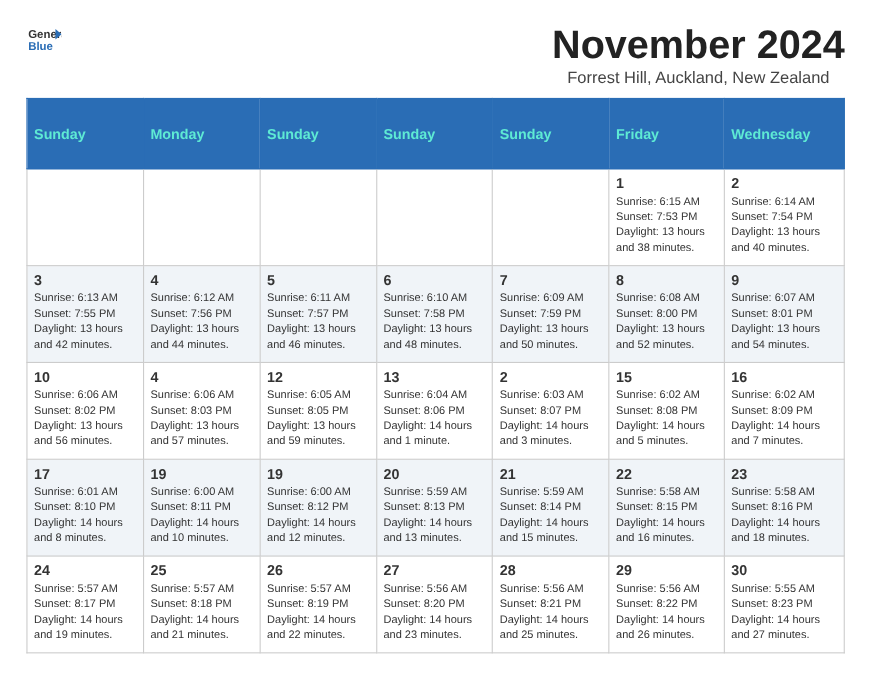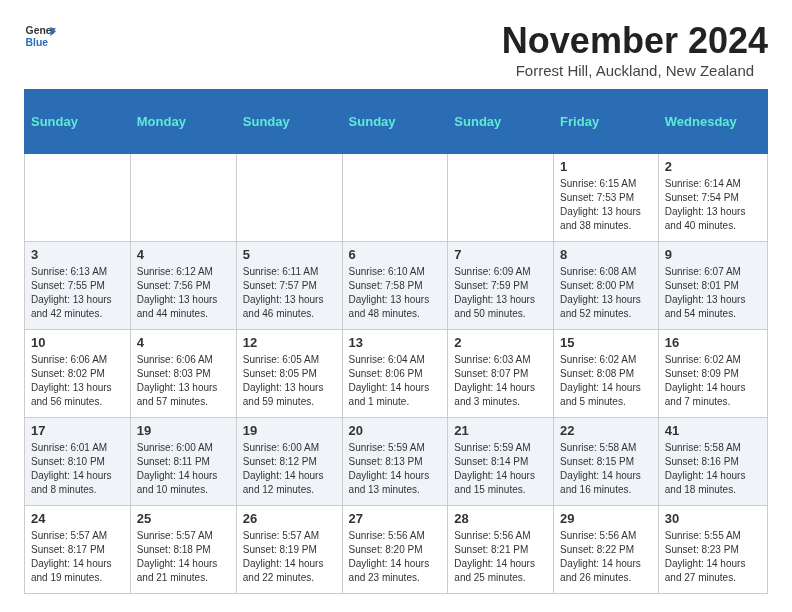--- a/index.html
+++ b/index.html
@@ -216,21 +216,21 @@
         </td>
         <td>
           <span class="day-number">21</span>
           <div class="day-info">Sunrise: 5:59 AM<br>Sunset: 8:14 PM<br>Daylight: 14 hours<br>and 15 minutes.</div>
         </td>
         <td>
           <span class="day-number">22</span>
           <div class="day-info">Sunrise: 5:58 AM<br>Sunset: 8:15 PM<br>Daylight: 14 hours<br>and 16 minutes.</div>
         </td>
         <td>
-          <span class="day-number">41</span>
+          <span class="day-number">23</span>
           <div class="day-info">Sunrise: 5:58 AM<br>Sunset: 8:16 PM<br>Daylight: 14 hours<br>and 18 minutes.</div>
         </td>
       </tr>
       <tr class="week-row noshade">
         <td>
           <span class="day-number">24</span>
           <div class="day-info">Sunrise: 5:57 AM<br>Sunset: 8:17 PM<br>Daylight: 14 hours<br>and 19 minutes.</div>
         </td>
         <td>
           <span class="day-number">25</span>

